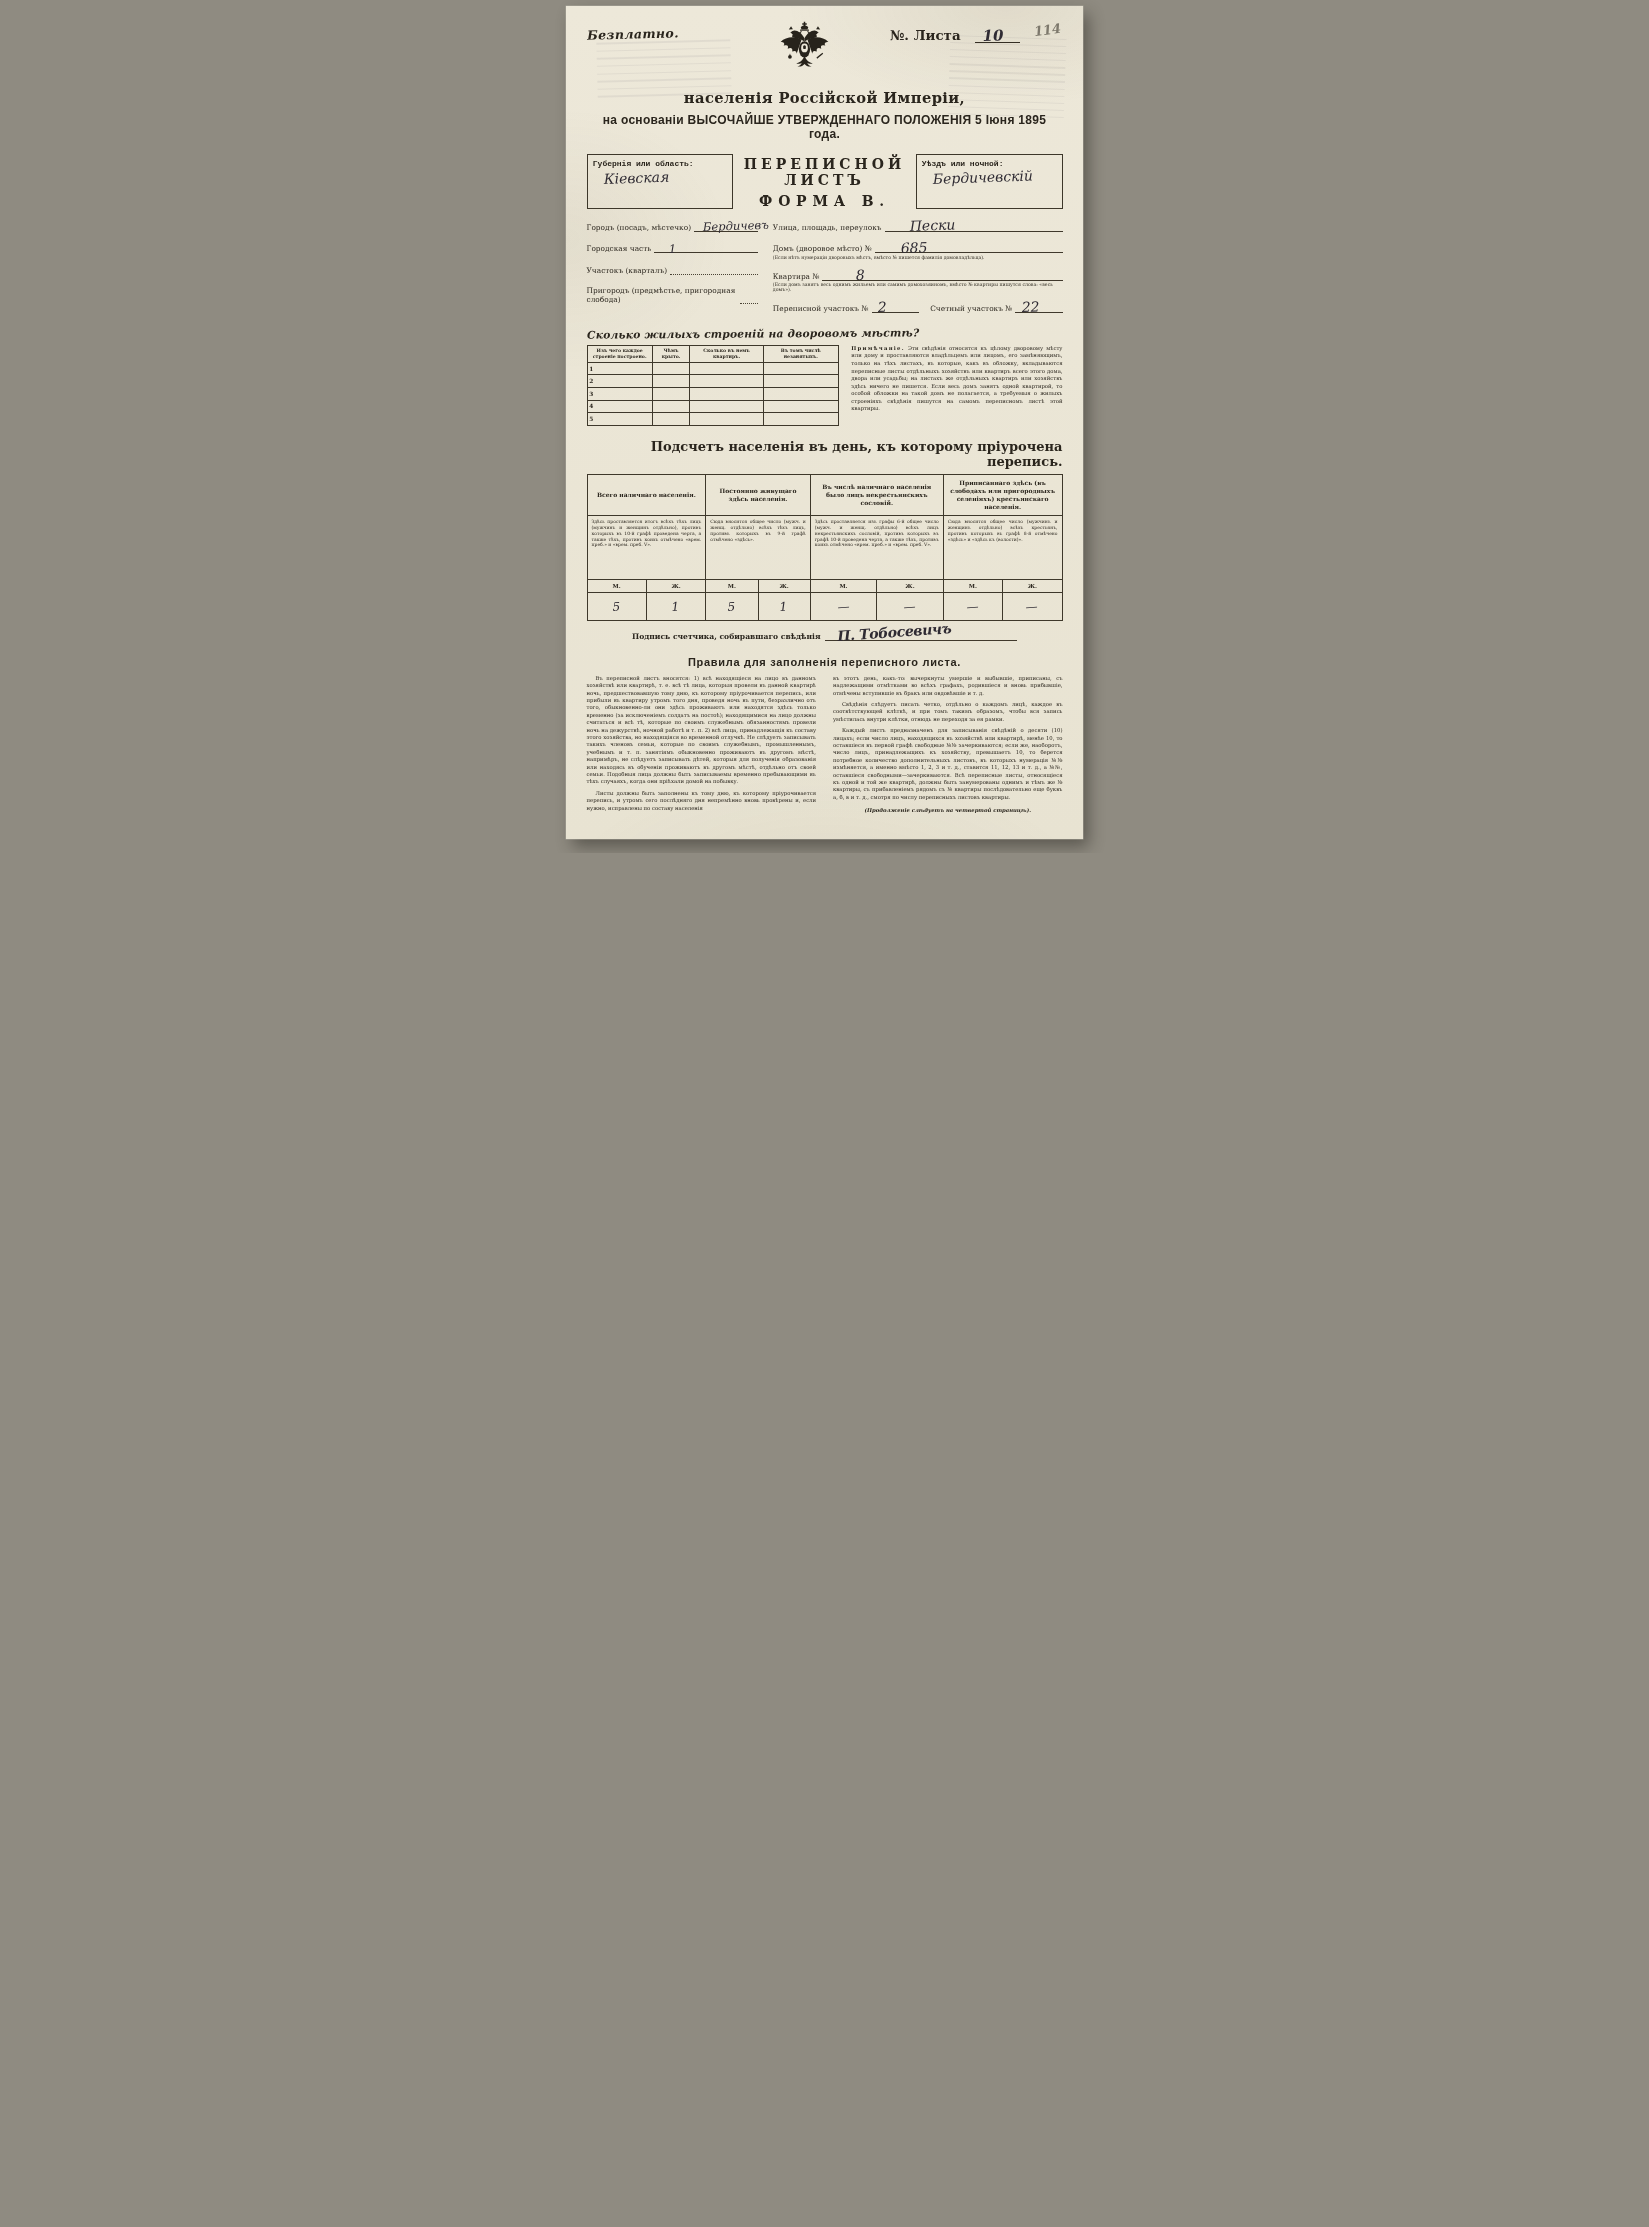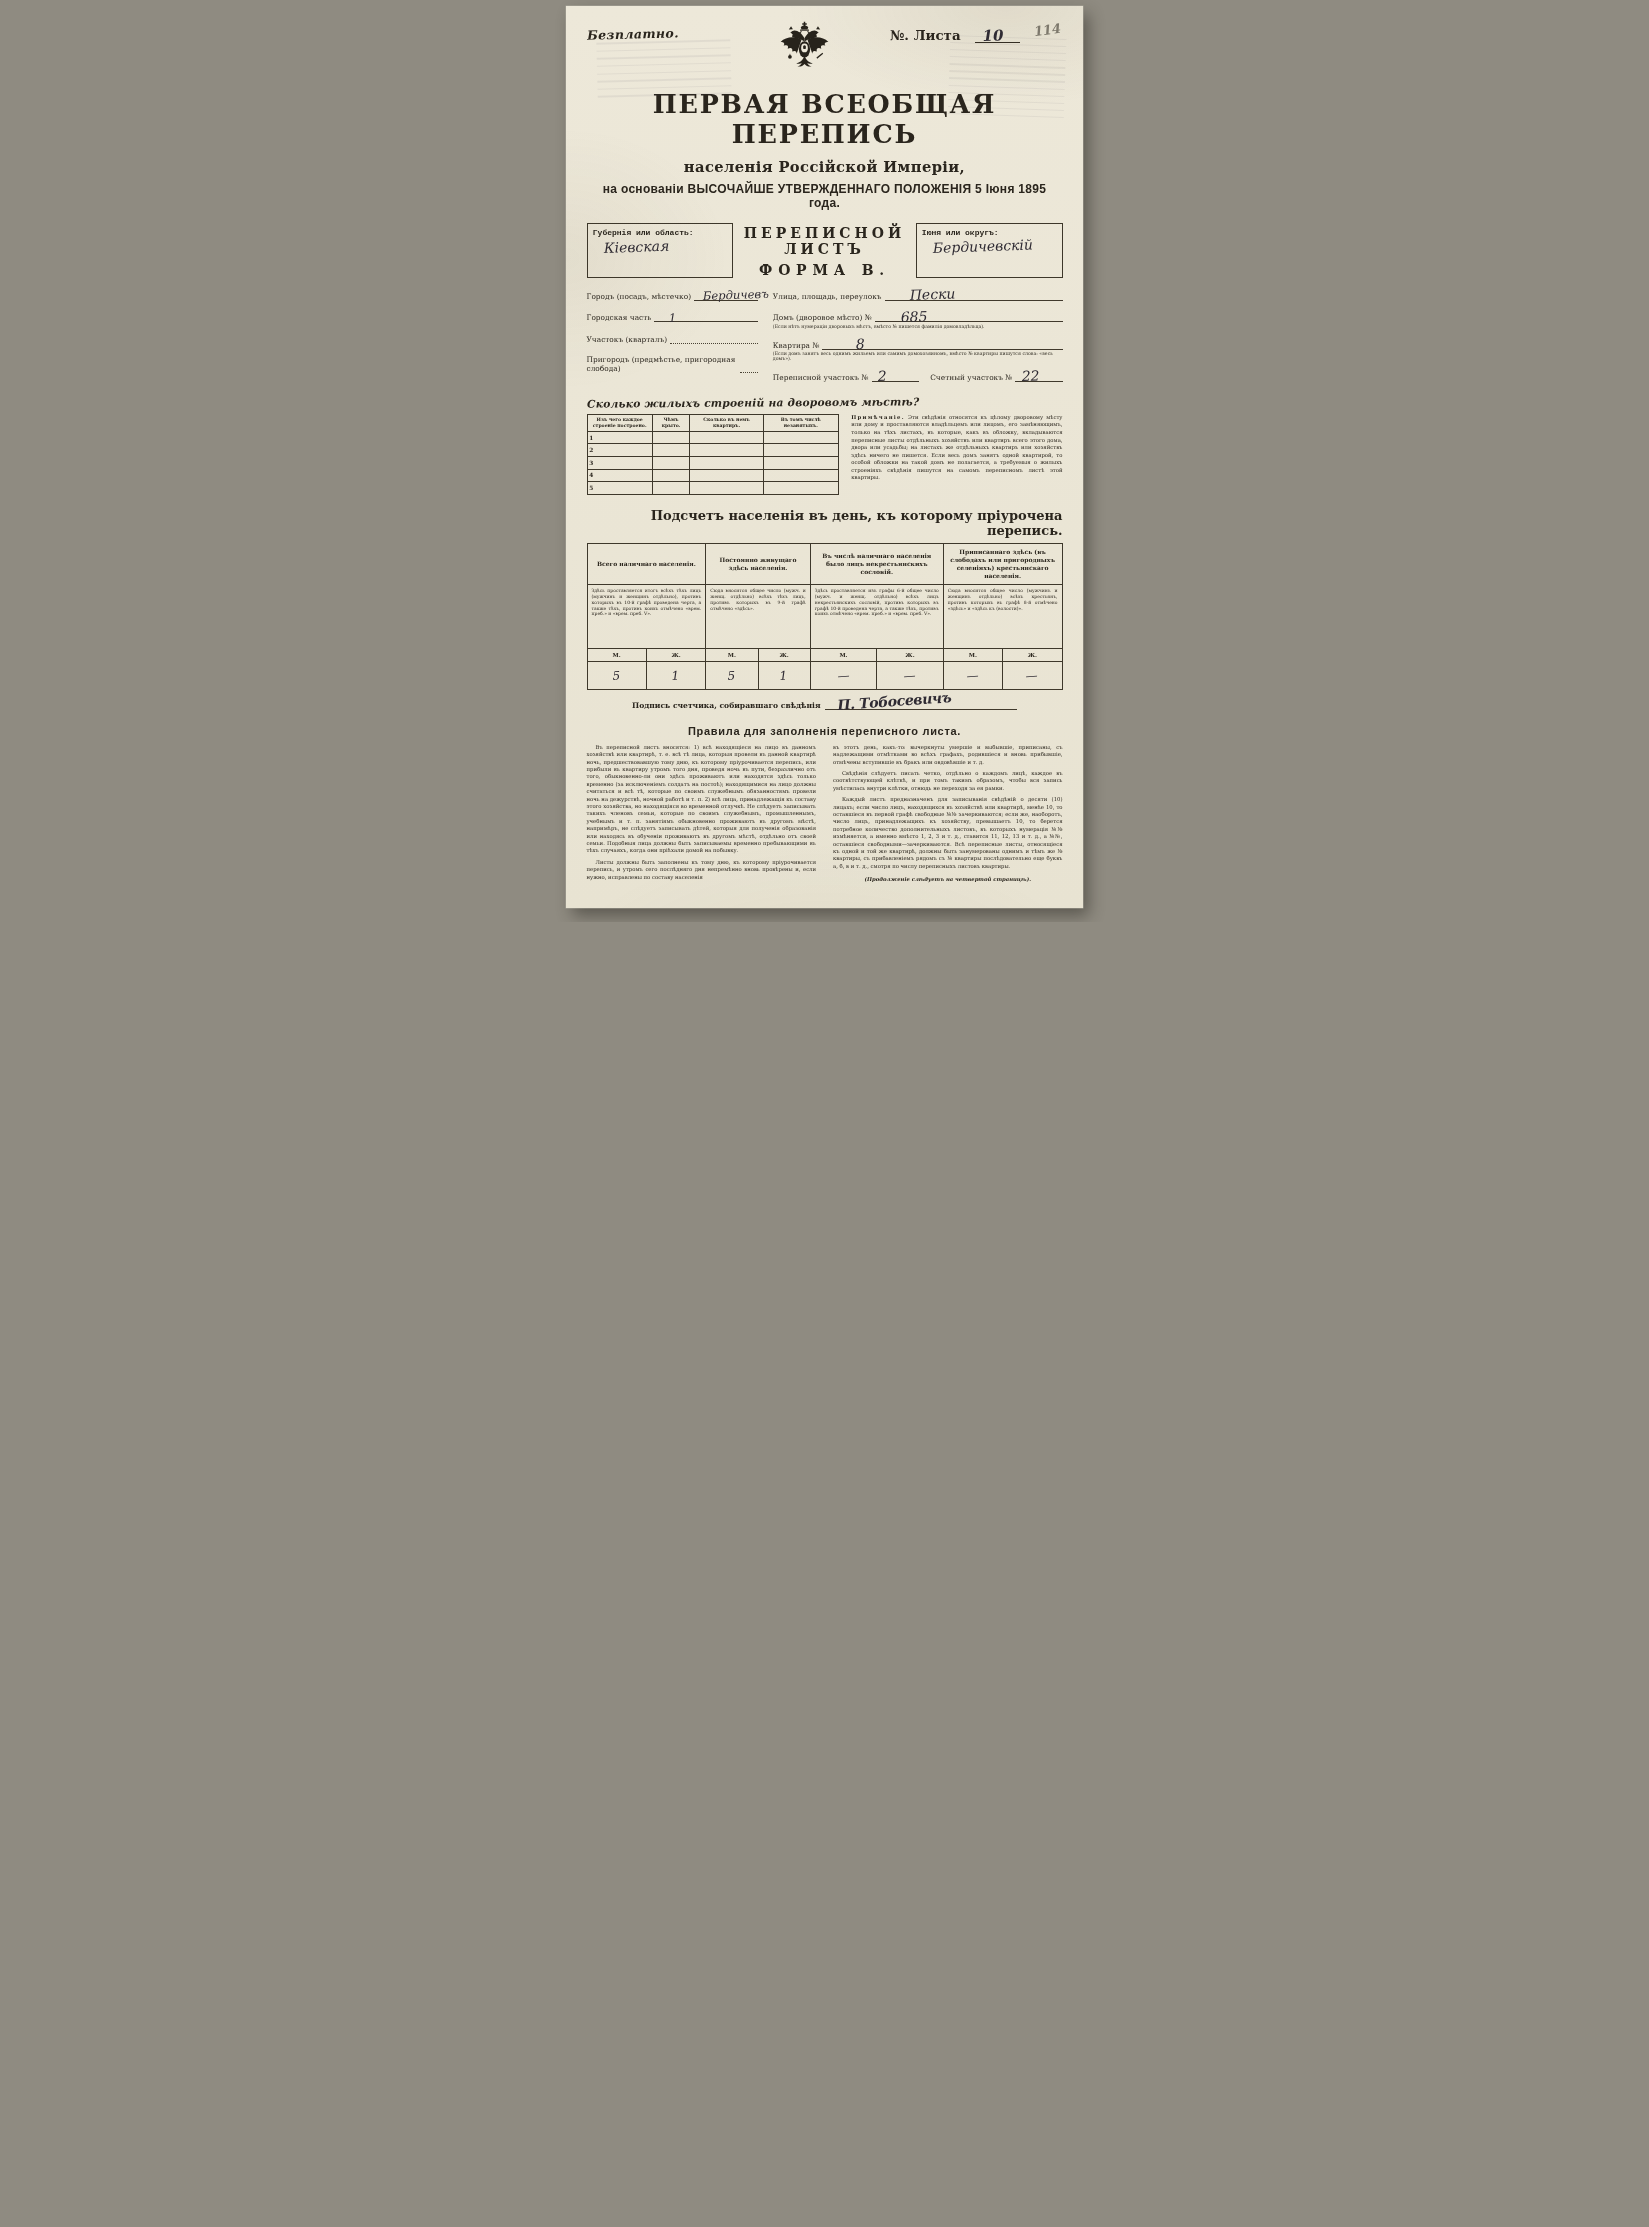--- a/index.html
+++ b/index.html
@@ -167,39 +167,38 @@
     <div class="sheetno">
       <span>№. Листа</span>
       <span class="sheet-line">
         <span class="hand">10</span>
       </span>
       <span class="hand pencil">114</span>
     </div>
   </header>
 
   <section class="titles">
-    <h1 class="t-main">ПЕРВАЯ ВСЕОБЩАЯ ПЕРЕПИСЬ</h1>
     <h2 class="t-sub">населенія Россійской Имперіи,</h2>
     <div class="t-basis">
       <span>на основаніи</span>
       <span>ВЫСОЧАЙШЕ УТВЕРЖДЕННАГО ПОЛОЖЕНІЯ 5 Іюня 1895 года.</span>
     </div>
   </section>
 
   <section class="formhead">
     <div class="fh-box">
       <div class="lbl">Губернія или область:</div>
       <div class="hand big">Кіевская</div>
     </div>
     <div class="fh-center">
       <div class="l1">ПЕРЕПИСНОЙ ЛИСТЪ</div>
       <div class="l2">ФОРМА В.</div>
     </div>
     <div class="fh-box">
-      <div class="lbl">Іюня или округъ:</div>
+      <div class="lbl">Уѣздъ или ночной:</div>
       <div class="hand big">Бердичевскій</div>
     </div>
   </section>
 
   <section class="addr">
     <div class="addr-left">
       <div class="arow">
         <span class="albl">Городъ (посадъ, мѣстечко)</span>
         <span class="fill">
           <span class="hand med">Бердичевъ</span>

